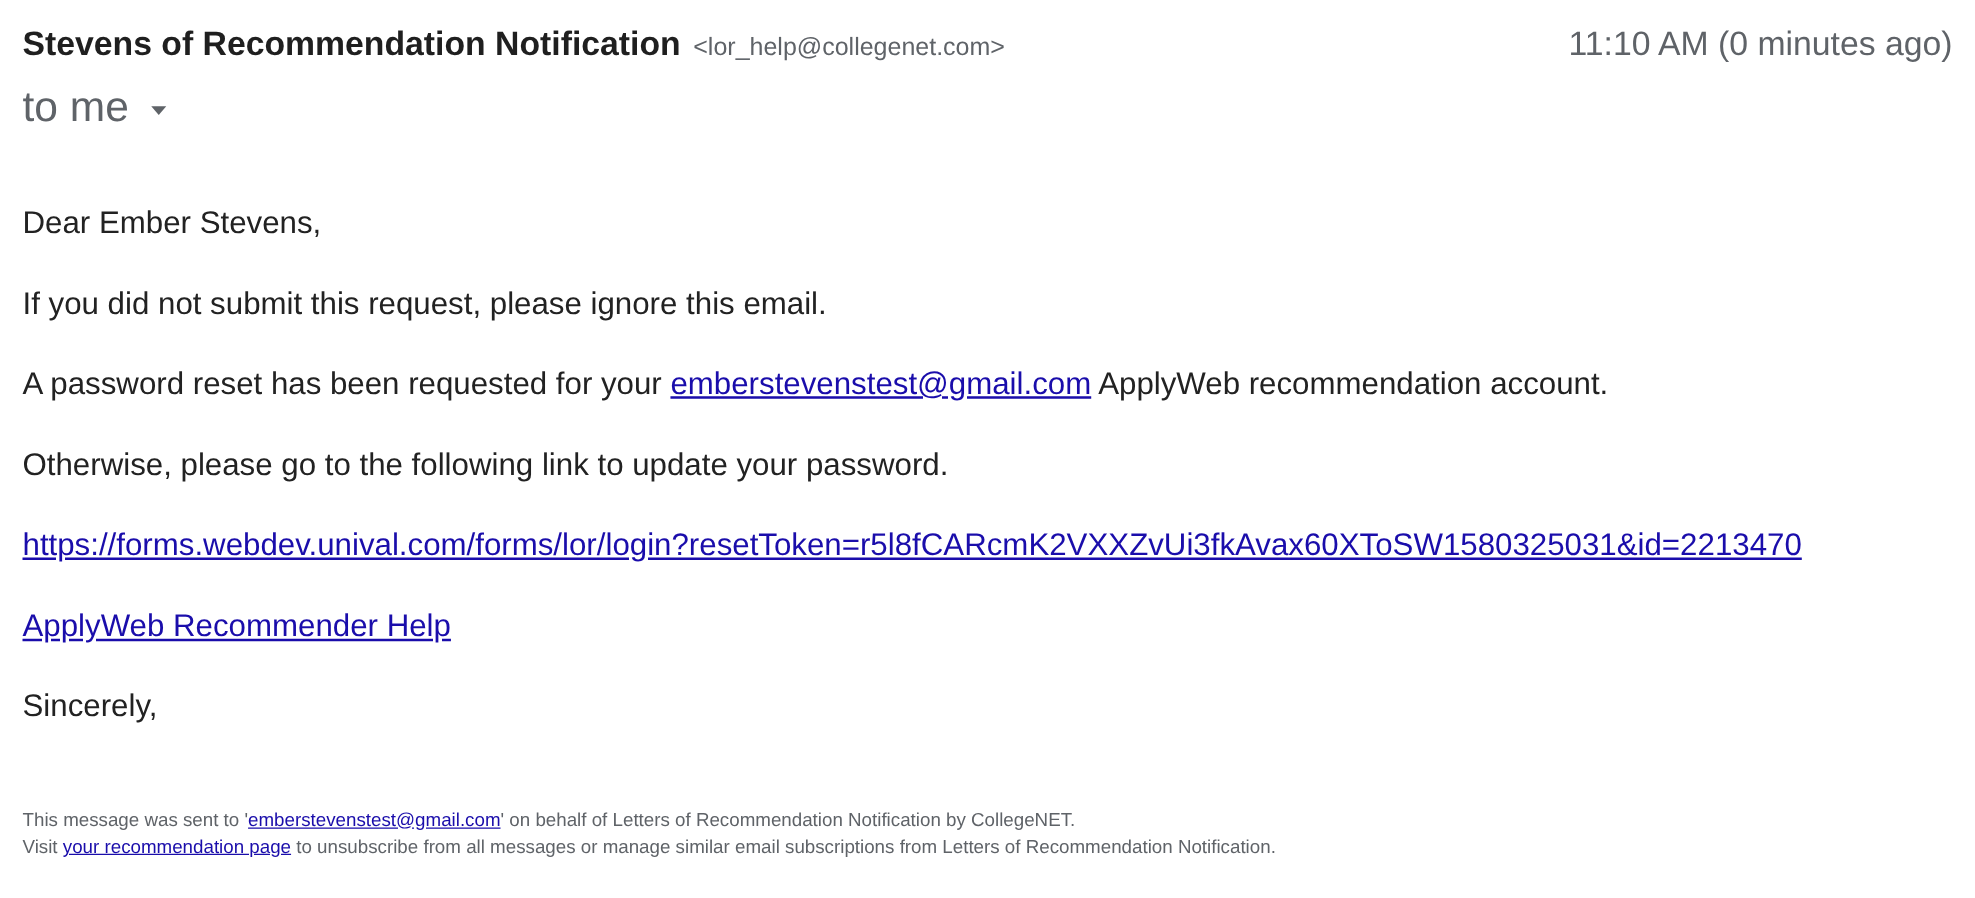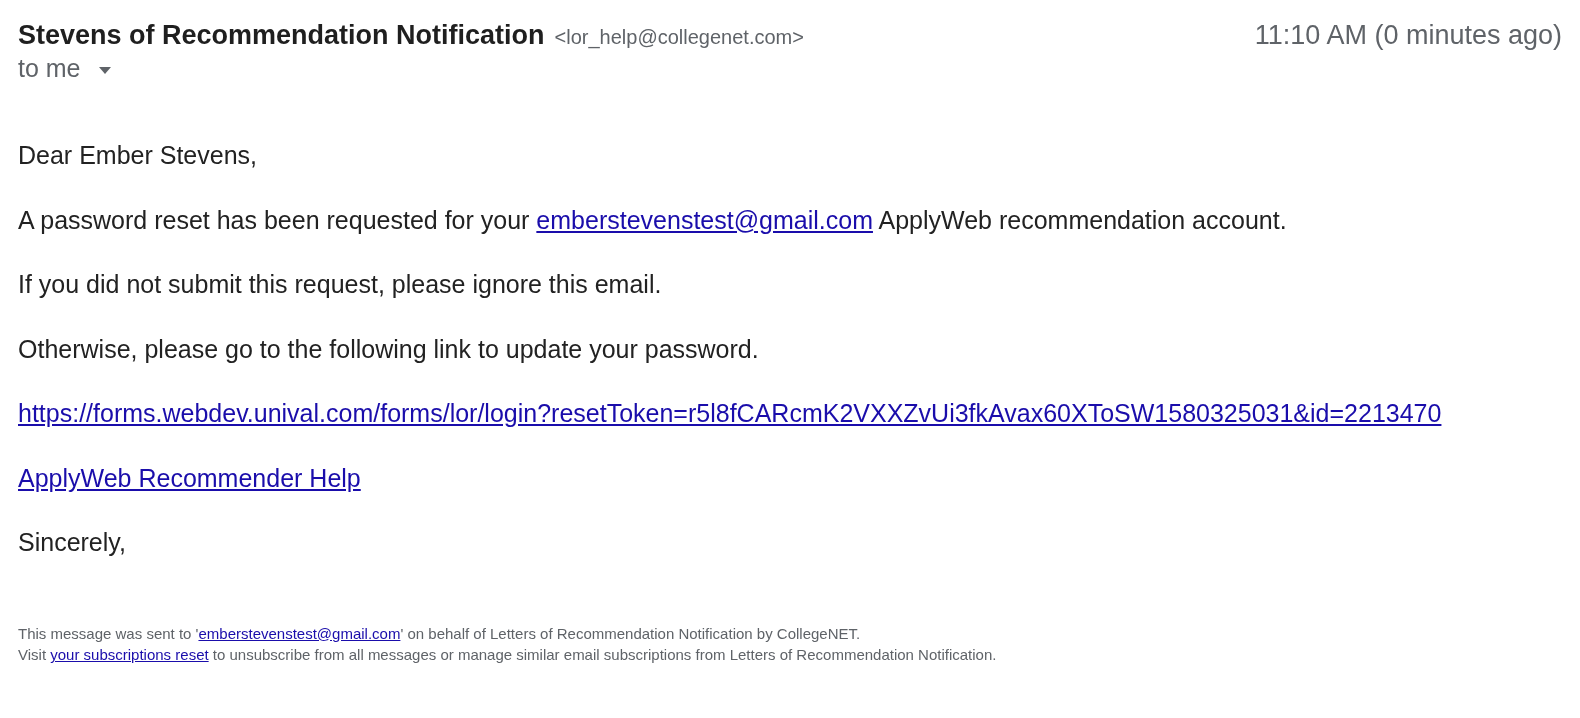--- a/index.html
+++ b/index.html
@@ -27,22 +27,22 @@
     }
     .timestamp {
       font-size: 27px;
       color: #5f6368;
       text-align: right;
     }
     .recipient-row {
       display: flex;
       align-items: center;
       gap: 15px;
-      margin-top: 3px;
-      font-size: 25px;
+      margin-top: 16px;
+      font-size: 34px;
       color: #5f6368;
       cursor: pointer;
     }
     .dropdown-triangle {
       width: 0; height: 0;
       border-left: 6px solid transparent;
       border-right: 6px solid transparent;
       border-top: 7px solid #5f6368;
       margin-left: 3px;
       margin-top: 3px;
@@ -83,34 +83,34 @@
   <div class="timestamp">11:10 AM (0 minutes ago)</div>
 </div>
 
 <div class="recipient-row">
   <span>to me</span>
   <span class="dropdown-triangle"></span>
 </div>
 
 <div class="body-content">
   <p>Dear Ember Stevens,</p>
+  <p>If you did not submit this request, please ignore this email.</p>
   <p>
     <span>A password reset has been requested for your </span><a href="#" class="link">emberstevenstest@gmail.com</a><span> ApplyWeb recommendation account.</span>
   </p>
-  <p>If you did not submit this request, please ignore this email.</p>
   <p>Otherwise, please go to the following link to update your password.</p>
   <p>
     <a href="#" class="link">https://forms.webdev.unival.com/forms/lor/login?resetToken=r5l8fCARcmK2VXXZvUi3fkAvax60XToSW1580325031&amp;id=2213470</a>
   </p>
   <p>
     <a href="#" class="link">ApplyWeb Recommender Help</a>
   </p>
   <p>Sincerely,</p>
 </div>
 
 <div class="footer">
   <div>
     <span>This message was sent to '</span><a href="#">emberstevenstest@gmail.com</a><span>' on behalf of Letters of Recommendation Notification by CollegeNET.</span>
   </div>
   <div>
-    <span>Visit </span><a href="#">your subscriptions reset</a><span> to unsubscribe from all messages or manage similar email subscriptions from Letters of Recommendation Notification.</span>
+    <span>Visit </span><a href="#">your recommendation page</a><span> to unsubscribe from all messages or manage similar email subscriptions from Letters of Recommendation Notification.</span>
   </div>
 </div>
 
 </body></html>

